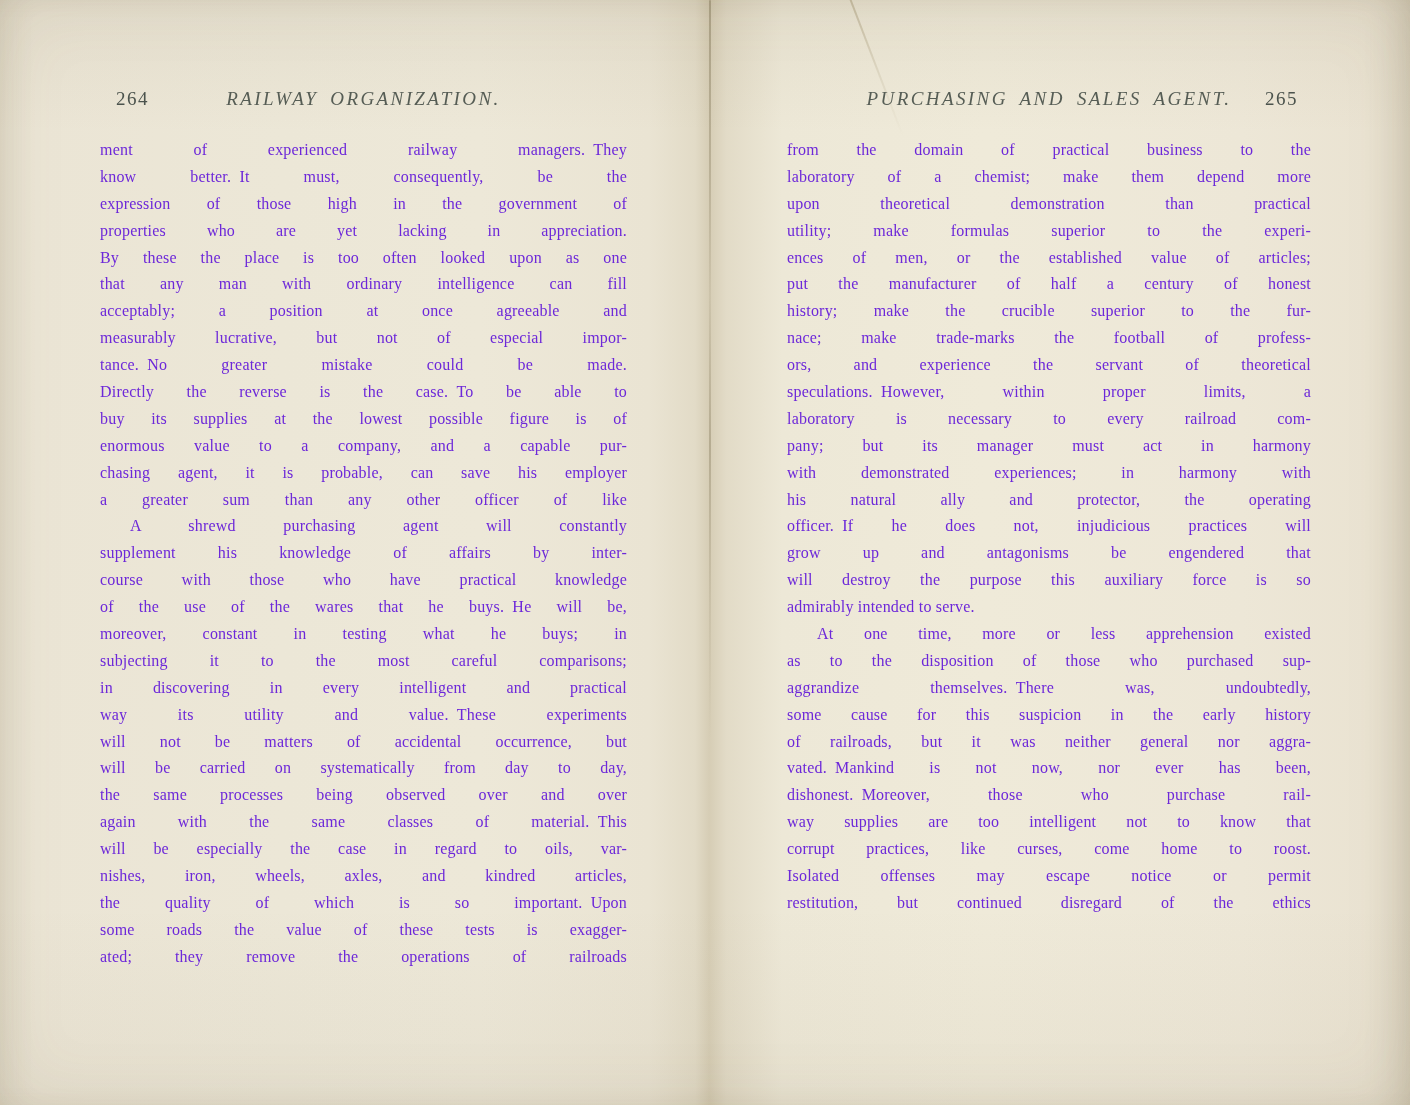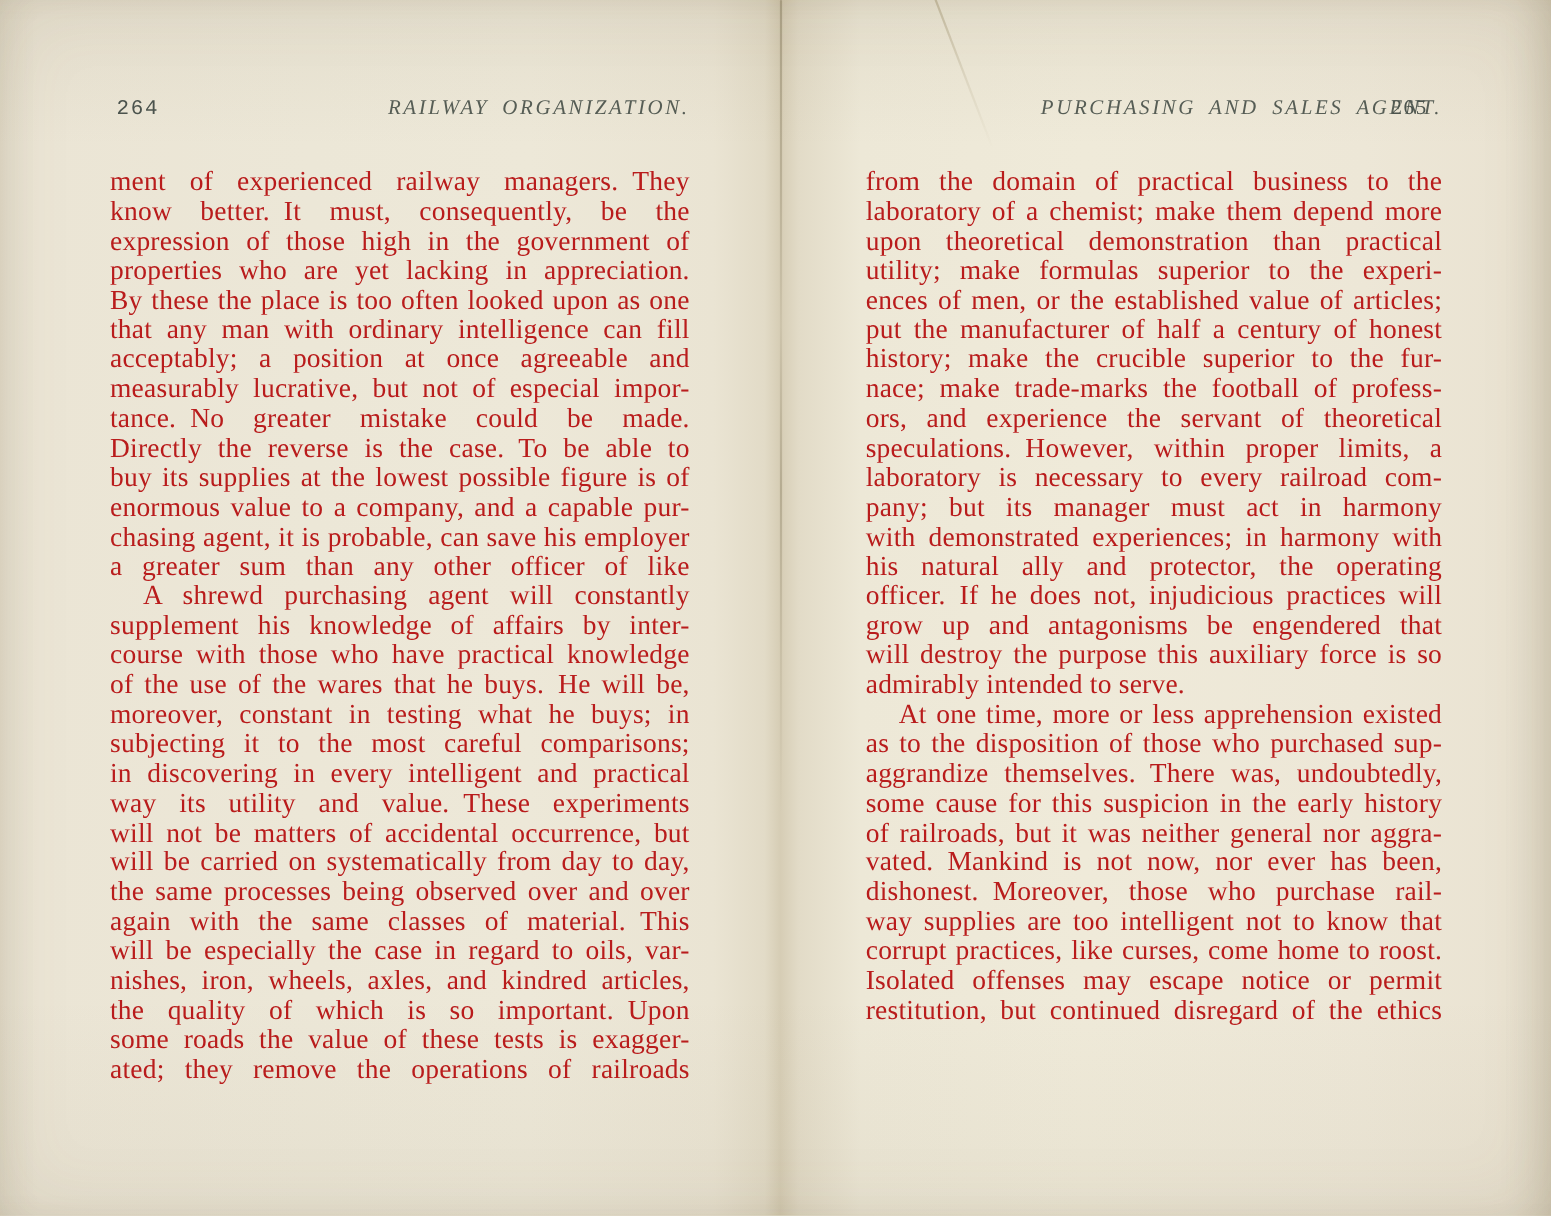--- a/index.html
+++ b/index.html
@@ -82,41 +82,41 @@
   .page-left  { left: 100px;  width: 527px; }
   .page-right { left: 787px;  width: 524px; }
 
   .running-header {
     position: relative;
     height: 26px;
   }
   .running-head-title {
     position: absolute;
     left: 0; right: 0;
-    text-align: right;
+    text-align: center;
     font-style: italic;
     font-size: 19px;
     letter-spacing: 2.4px;
     word-spacing: 5px;
     color: #565d55;
   }
   .folio {
     position: absolute;
     top: 0;
     font-size: 19px;
     letter-spacing: 1.5px;
     color: #4b534d;
   }
-  .folio-left  { left: 6px; font-family: Liberation Mono, monospace; }
+  .folio-left  { left: 16px; }
   .folio-right { right: 13px; }
 
   .page-body {
-    margin-top: 39px;
-    font-size: 25px;
-    color: #b91c1c;
+    margin-top: 23px;
+    font-size: 16px;
+    color: #6d28d9;
   }
   .para { margin: 0; }
   .line {
     height: 26.9px;
     line-height: 26.9px;
     text-align: justify;
     text-align-last: justify;
     letter-spacing: 0.2px;
   }
   .line.last   { text-align-last: left; }

